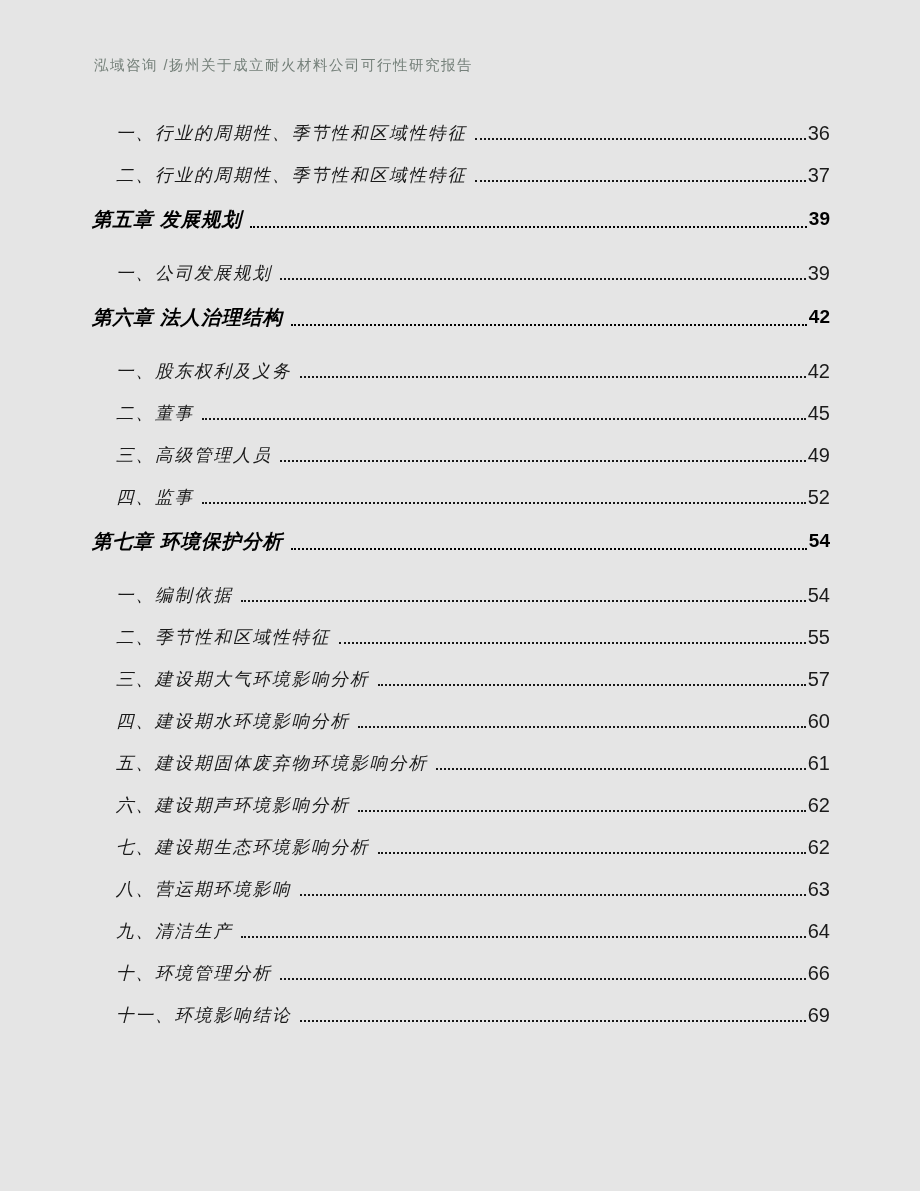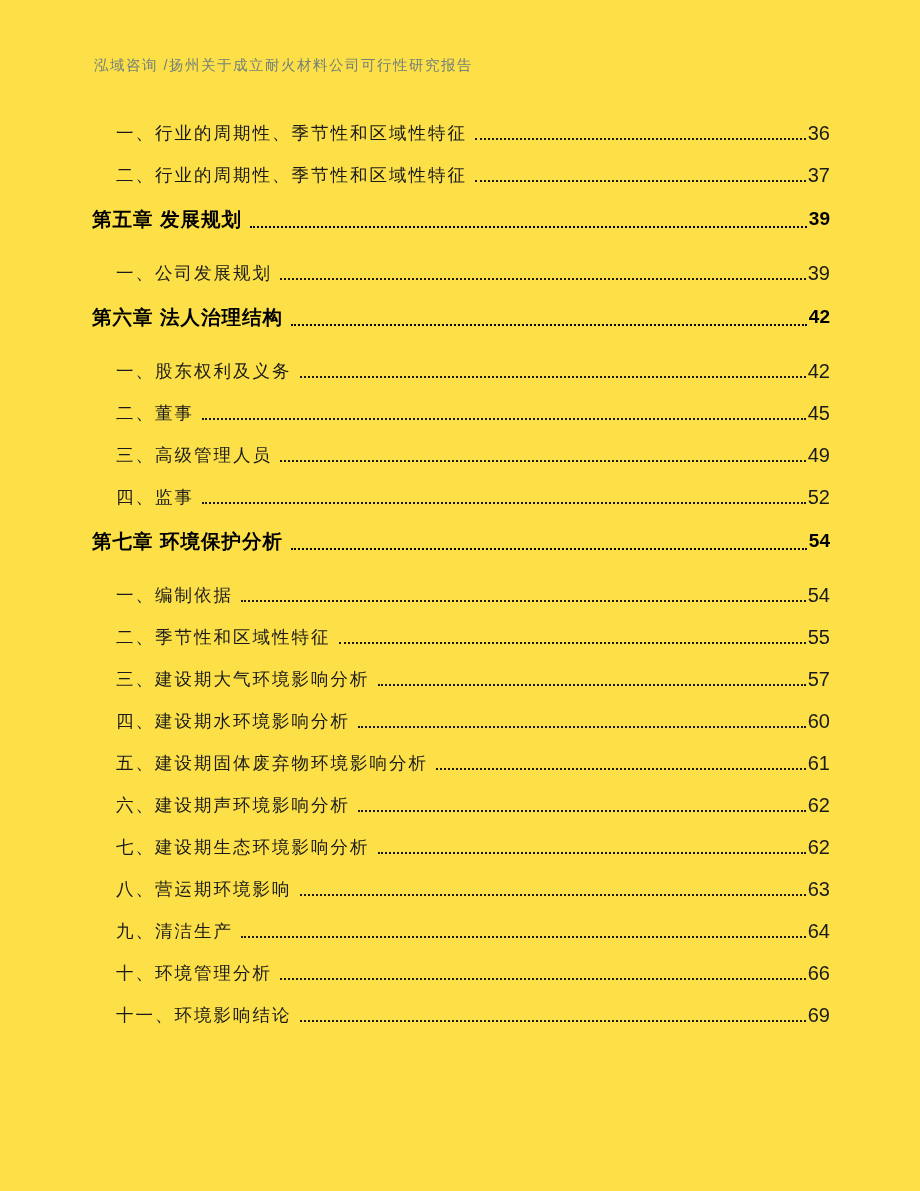--- a/index.html
+++ b/index.html
@@ -11,21 +11,21 @@
     width: 920px;
     height: 1191px;
     position: relative;
     font-family: "Liberation Sans", sans-serif;
     color: #000000;
     overflow: hidden;
   }
   .page {
     position: absolute;
     inset: 0;
-    background: #fde047;
+    background: #e5e5e5;
   }
   .doc-header {
     position: absolute;
     left: 94px;
     top: 56px;
     font-size: 14.5px;
     letter-spacing: 1.5px;
     color: #75807a;
     white-space: nowrap;
   }
@@ -55,20 +55,21 @@
     line-height: 28px;
     margin: 0 0 28px 0;
     padding-left: 0;
     letter-spacing: 1px;
     font-weight: 700;
     color: #000000;
     justify-content: flex-end;
   }
   .toc-label {
     flex: 0 0 auto;
+    font-style: italic;
   }
   .leader {
     flex: 1 1 auto;
     min-width: 16px;
     border-bottom: 2.2px dotted #161616;
     margin: 0 2px 5px 8px;
   }
   .toc-row.chapter .leader {
     border-bottom: 2.8px dotted #000000;
     margin-bottom: 5px;

